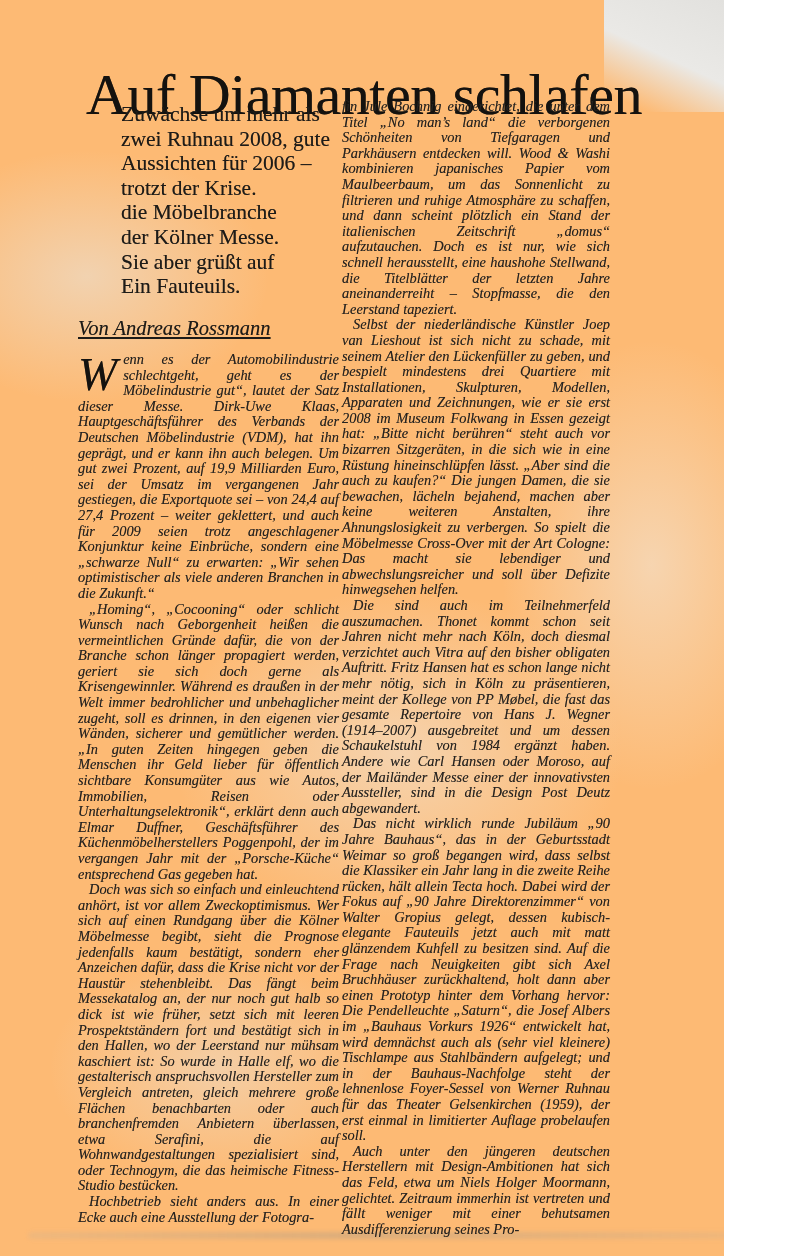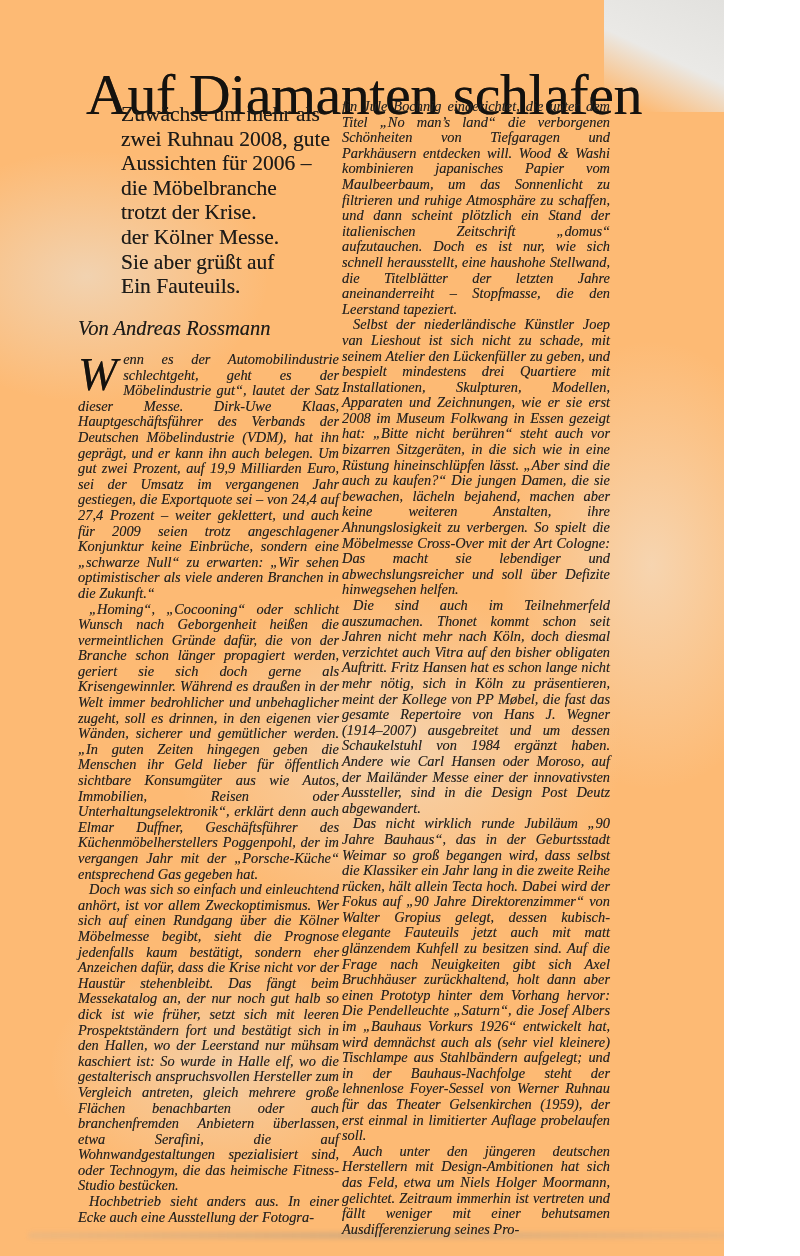--- a/index.html
+++ b/index.html
@@ -35,20 +35,21 @@
   .lead{
     position:absolute;left:91px;top:102px;width:252px;
     font-size:21.5px;line-height:24.6px;color:#1d1b18;
     text-shadow:0 0 .4px rgba(30,28,25,.55);
     margin-left:30px;
   }
   .byline{
     position:absolute;left:78px;top:317px;width:260px;
     font-size:20.5px;font-style:italic;color:#1d1b18;
     text-shadow:0 0 .4px rgba(30,28,25,.5);
+    text-decoration:underline;
   }
   .bodycol{
     position:absolute;
     font-size:14.4px;line-height:15.6px;
     text-align:justify;color:#262320;
     text-shadow:0 0 .4px rgba(38,35,32,.5);
     hyphens:auto;font-style:italic;-webkit-hyphens:auto;
   }
   .col-left{left:78px;top:352px;width:261px;}
   .col-right{left:342px;top:99px;width:268px;}
@@ -69,22 +70,22 @@
 
   <div class="corner-shade"></div>
   <div class="bottom-smudge"></div>
 
   <h1 class="headline">Auf Diamanten schlafen</h1>
 
   <div class="lead">
     <div>Zuwächse um mehr als</div>
     <div>zwei Ruhnau 2008, gute</div>
     <div>Aussichten für 2006 –</div>
+    <div>trotzt der Krise.</div>
     <div>die Möbelbranche</div>
-    <div>trotzt der Krise.</div>
     <div>der Kölner Messe.</div>
     <div>Sie aber grüßt auf</div>
     <div>Ein Fauteuils.</div>
   </div>
 
   <div class="byline">Von Andreas Rossmann</div>
 
   <div class="bodycol col-left">
     <p class="noindent">
       <span class="dropcap">W</span><span>enn es der Automobilindustrie schlechtgeht, geht es der Möbelindustrie gut“, lautet der Satz dieser Messe. Dirk-Uwe Klaas, Hauptgeschäftsführer des Verbands der Deutschen Möbelindustrie (VDM), hat ihn geprägt, und er kann ihn auch belegen. Um gut zwei Prozent, auf 19,9 Milliarden Euro, sei der Umsatz im vergangenen Jahr gestiegen, die Exportquote sei – von 24,4 auf 27,4 Prozent – weiter geklettert, und auch für 2009 seien trotz angeschlagener Konjunktur keine Einbrüche, sondern eine „schwarze Null“ zu erwarten: „Wir sehen optimistischer als viele anderen Branchen in die Zukunft.“</span>

